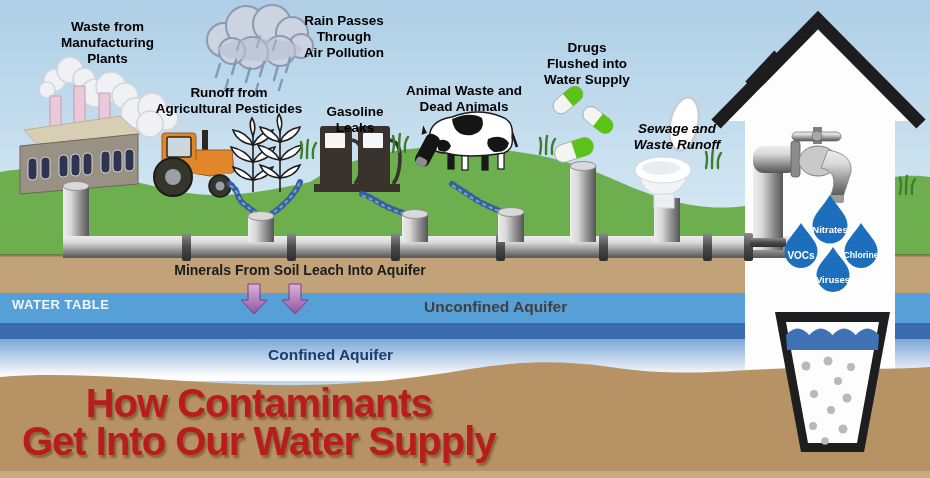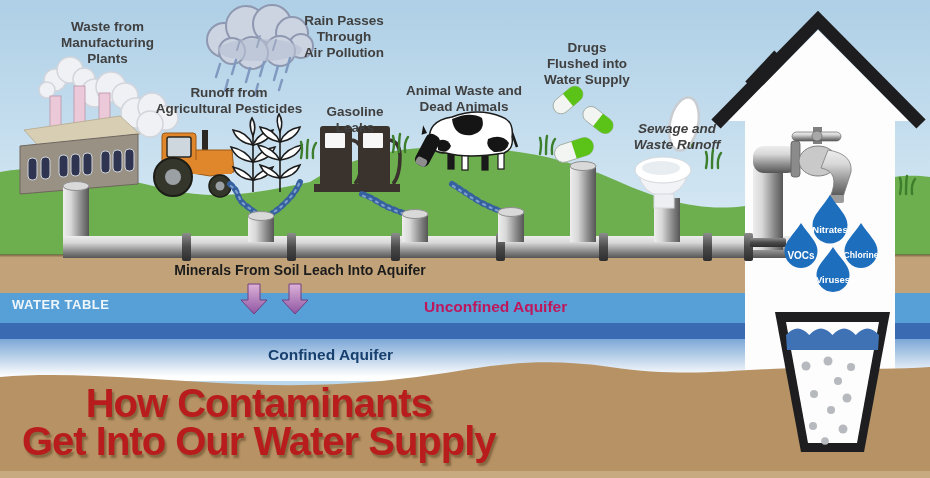--- a/index.html
+++ b/index.html
@@ -1,25 +1,25 @@
 <!DOCTYPE html>
 <html><head>
 <meta charset="utf-8">
 <style>
   html,body{margin:0;padding:0;}
   body{width:930px;height:478px;overflow:hidden;font-family:"Liberation Sans",sans-serif;}
   #scene{position:relative;width:930px;height:478px;background:#bcd8ec;}
   #scene svg{position:absolute;left:0;top:0;}
-  .lbl{position:absolute;font-weight:700;font-size:13.5px;line-height:1.18;color:#404040;
+  .lbl{position:absolute;font-weight:700;font-size:13.5px;line-height:1.18;color:#000000;
        text-align:center;white-space:pre-line;z-index:5;}
   .minerals{position:absolute;font-weight:700;font-size:14px;color:#1c1c1c;text-align:center;
        white-space:nowrap;z-index:5;}
   .layer-lbl{position:absolute;font-weight:700;z-index:5;white-space:nowrap;}
   .water-table{font-size:13px;color:#eef6fc;letter-spacing:.5px;}
-  .unconfined{font-size:15.5px;color:#be185d;}
+  .unconfined{font-size:15.5px;color:#404040;}
   .confined{font-size:15.5px;color:#17406f;}
   .title{position:absolute;left:22px;top:384px;font-weight:700;font-size:40px;line-height:.95;
        letter-spacing:-1px;color:#b91c1c;text-shadow:2px 3px 2px rgba(85,62,30,.5);
        white-space:pre-line;z-index:6;text-align:center;}
 </style>
 </head>
 <body>
 
 <div id="scene">
 <svg width="930" height="478" viewBox="0 0 930 478">

